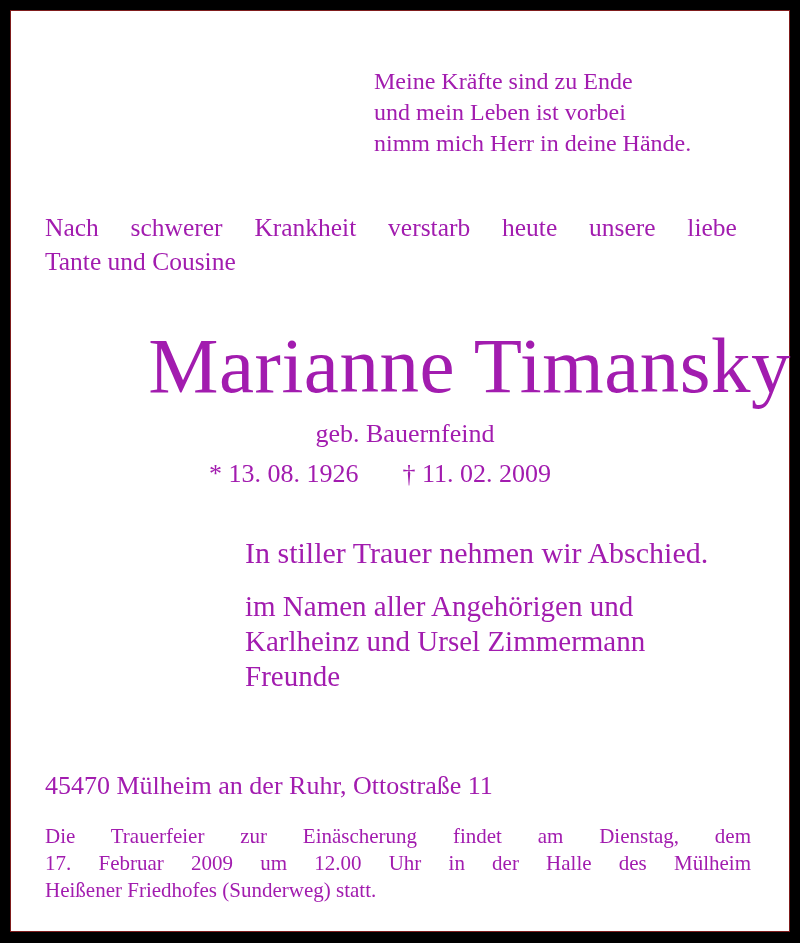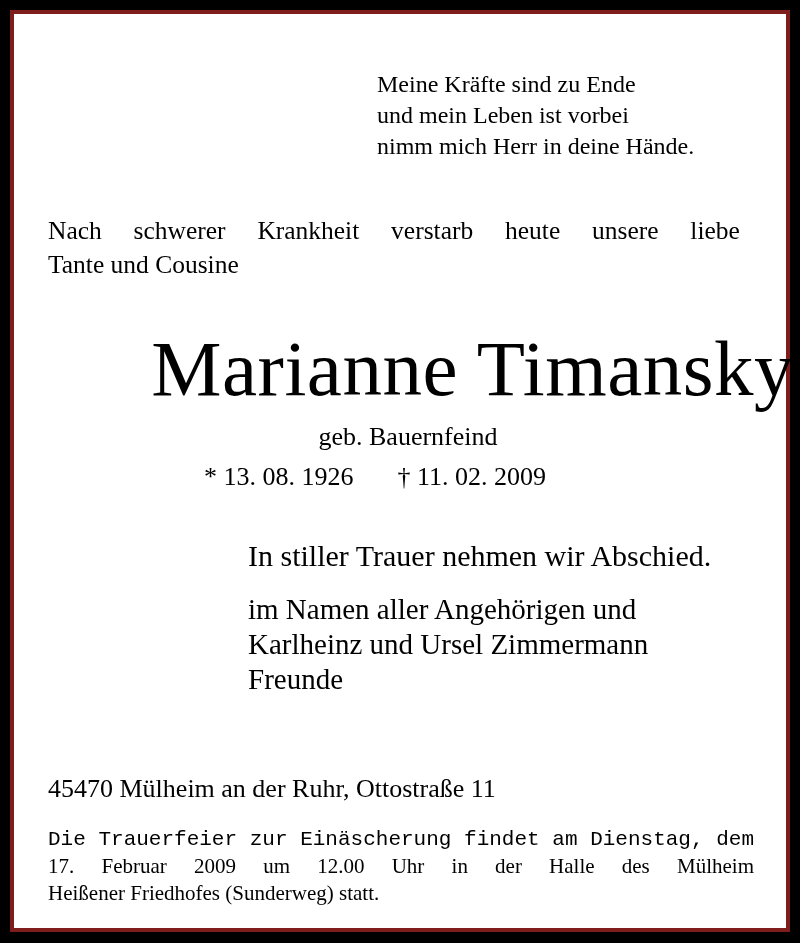--- a/index.html
+++ b/index.html
@@ -1,27 +1,27 @@
 <!DOCTYPE html>
 <html><head>
 <meta charset="utf-8">
 <style>
   html, body { margin: 0; padding: 0; }
   body { width: 800px; height: 943px; background: #000; position: relative; overflow: hidden; }
   .card {
     position: absolute; left: 10px; top: 10px; width: 780px; height: 922px;
-    background: #fff; box-sizing: border-box; border: 4px solid #7f1d1d;
-    font-family: "Liberation Serif", "DejaVu Serif", serif; color: #000000;
+    background: #fff; box-sizing: border-box; border: 1px solid #7f1d1d;
+    font-family: "Liberation Serif", "DejaVu Serif", serif; color: #a21caf;
   }
   .abs { position: absolute; white-space: nowrap; }
   .motto { left: 363px; top: 55px; font-size: 24px; line-height: 31px; }
   .intro { left: 34px; top: 200px; width: 706px; font-size: 26px; line-height: 34px; white-space: normal; text-align: justify; text-align-last: left; transform: scaleX(0.98); transform-origin: left; }
   .name { left: 0; width: 780px; top: 310px; text-align: right; font-size: 79px; line-height: 90px; letter-spacing: 0.5px; }
   .birthname { left: 0; width: 780px; top: 406px; text-align: center; font-size: 26px; line-height: 34px; padding-left: 8px; box-sizing: border-box; }
-  .dates { left: 190px; top: 446px; font-size: 26px; line-height: 34px; }
+  .dates { left: 198px; top: 446px; font-size: 26px; line-height: 34px; }
   .dates .gap { display: inline-block; width: 44px; }
   .farewell { left: 234px; top: 525px; font-size: 30px; line-height: 34px; }
   .mourners { left: 234px; top: 578px; font-size: 29px; line-height: 35px; }
   .address { left: 34px; top: 758px; font-size: 26px; line-height: 34px; }
   .ceremony { left: 34px; top: 812px; width: 706px; font-size: 21px; line-height: 27px; white-space: normal; text-align: justify; }
   .line { display: block; }
 </style>
 </head>
 <body>
 
@@ -50,18 +50,18 @@
 
   <div class="abs mourners">
     <span class="line">im Namen aller Angehörigen und</span>
     <span class="line">Karlheinz und Ursel Zimmermann</span>
     <span class="line">Freunde</span>
   </div>
 
   <div class="abs address">45470 Mülheim an der Ruhr, Ottostraße 11</div>
 
   <div class="abs ceremony">
-    <span class="line" style="text-align:justify;text-align-last:justify;font-family:Liberation Mono, monospace;">Die Trauerfeier zur Einäscherung findet am Dienstag, dem</span>
+    <span class="line" style="text-align:justify;text-align-last:justify;">Die Trauerfeier zur Einäscherung findet am Dienstag, dem</span>
     <span class="line" style="text-align:justify;text-align-last:justify;">17. Februar 2009 um 12.00 Uhr in der Halle des Mülheim</span>
     <span class="line">Heißener Friedhofes (Sunderweg) statt.</span>
   </div>
 
 </div>
 
 </body></html>

